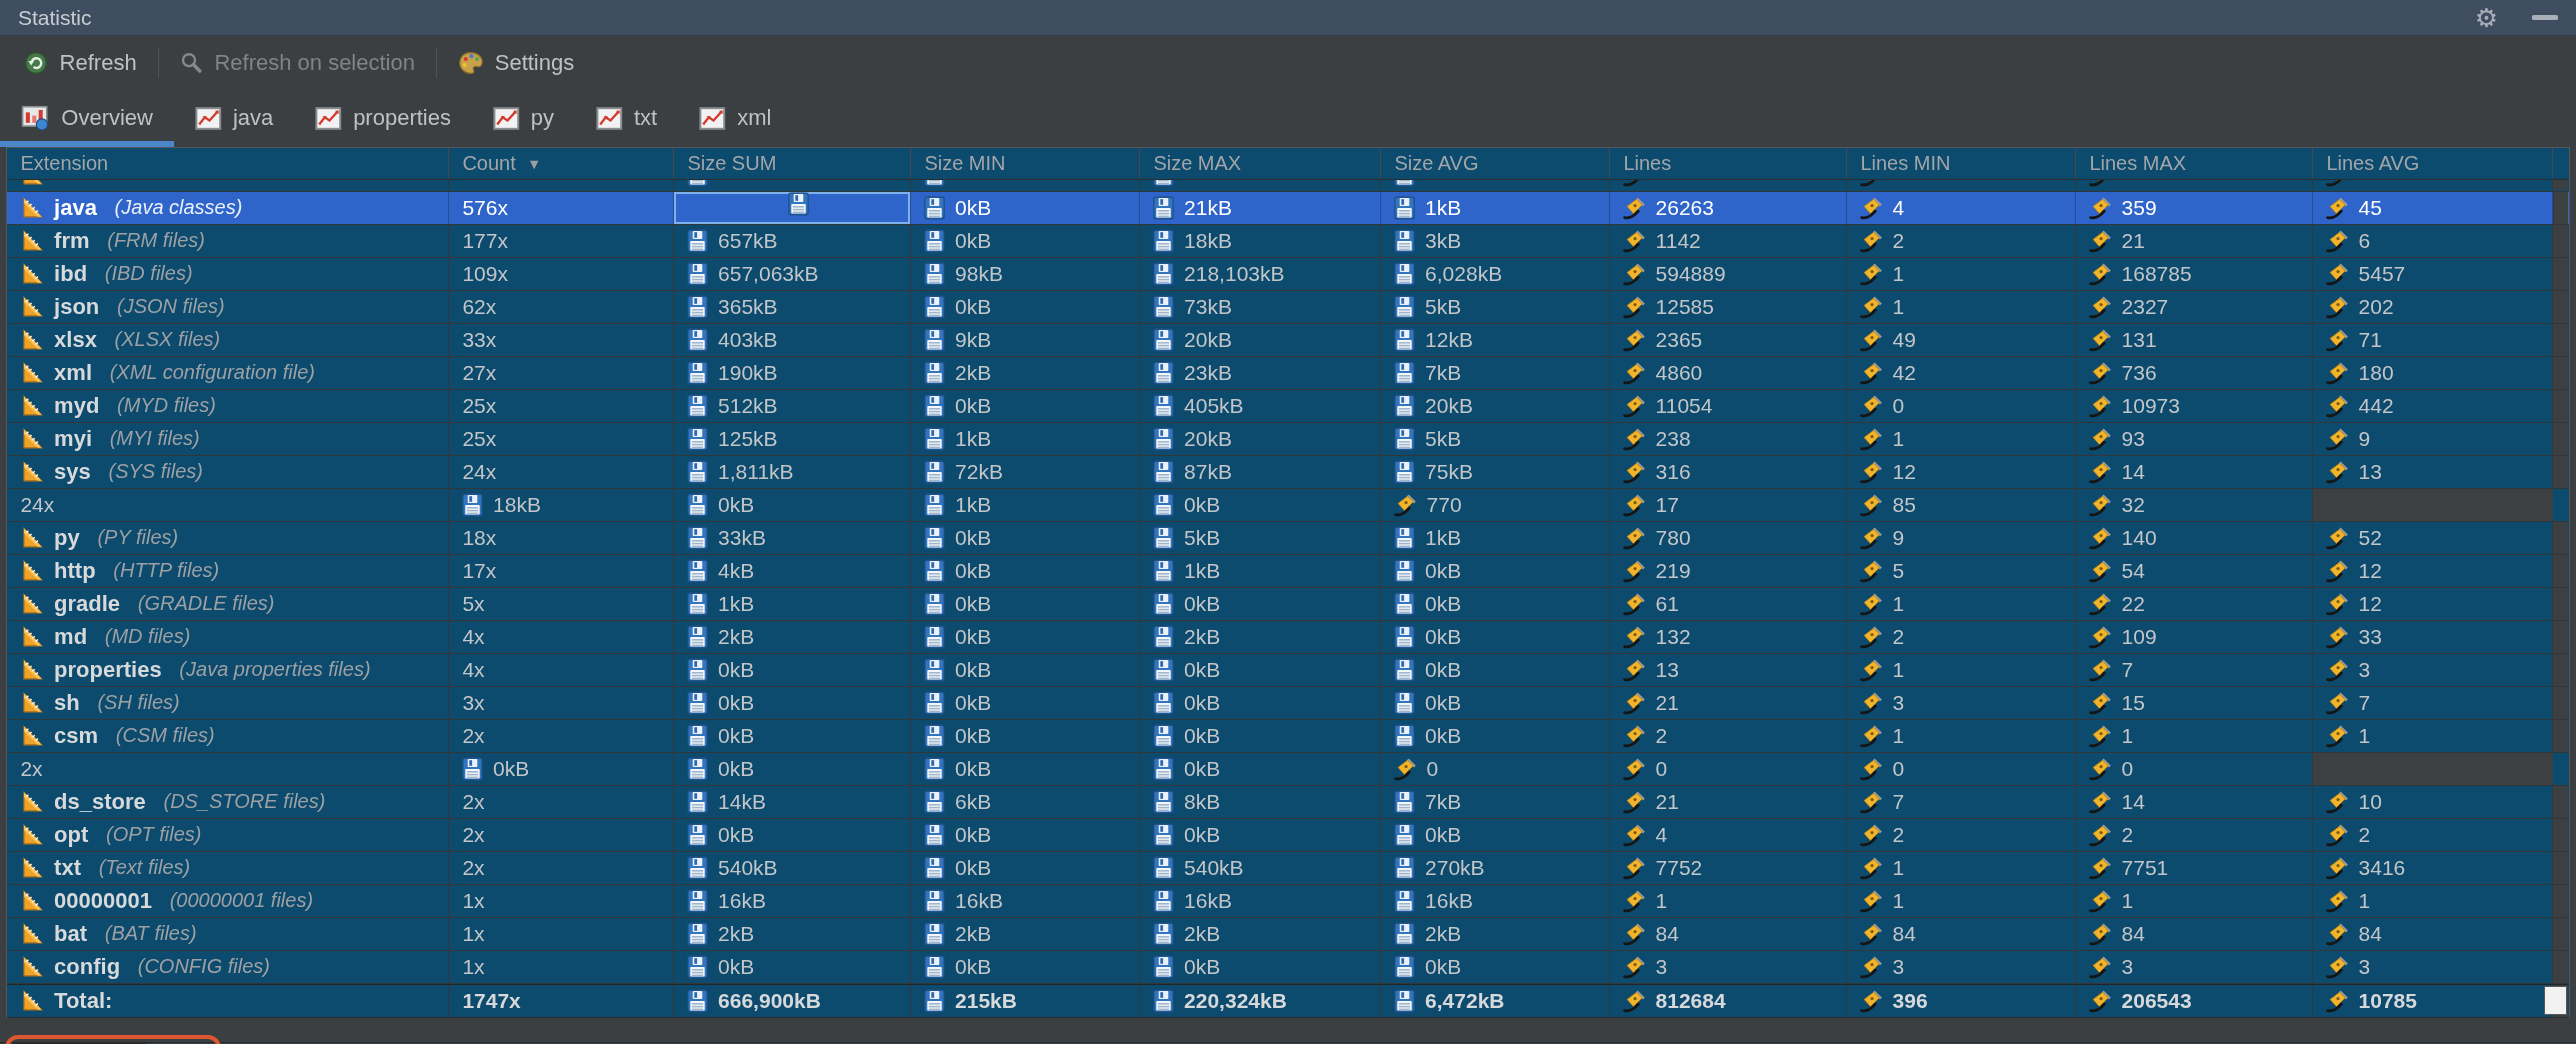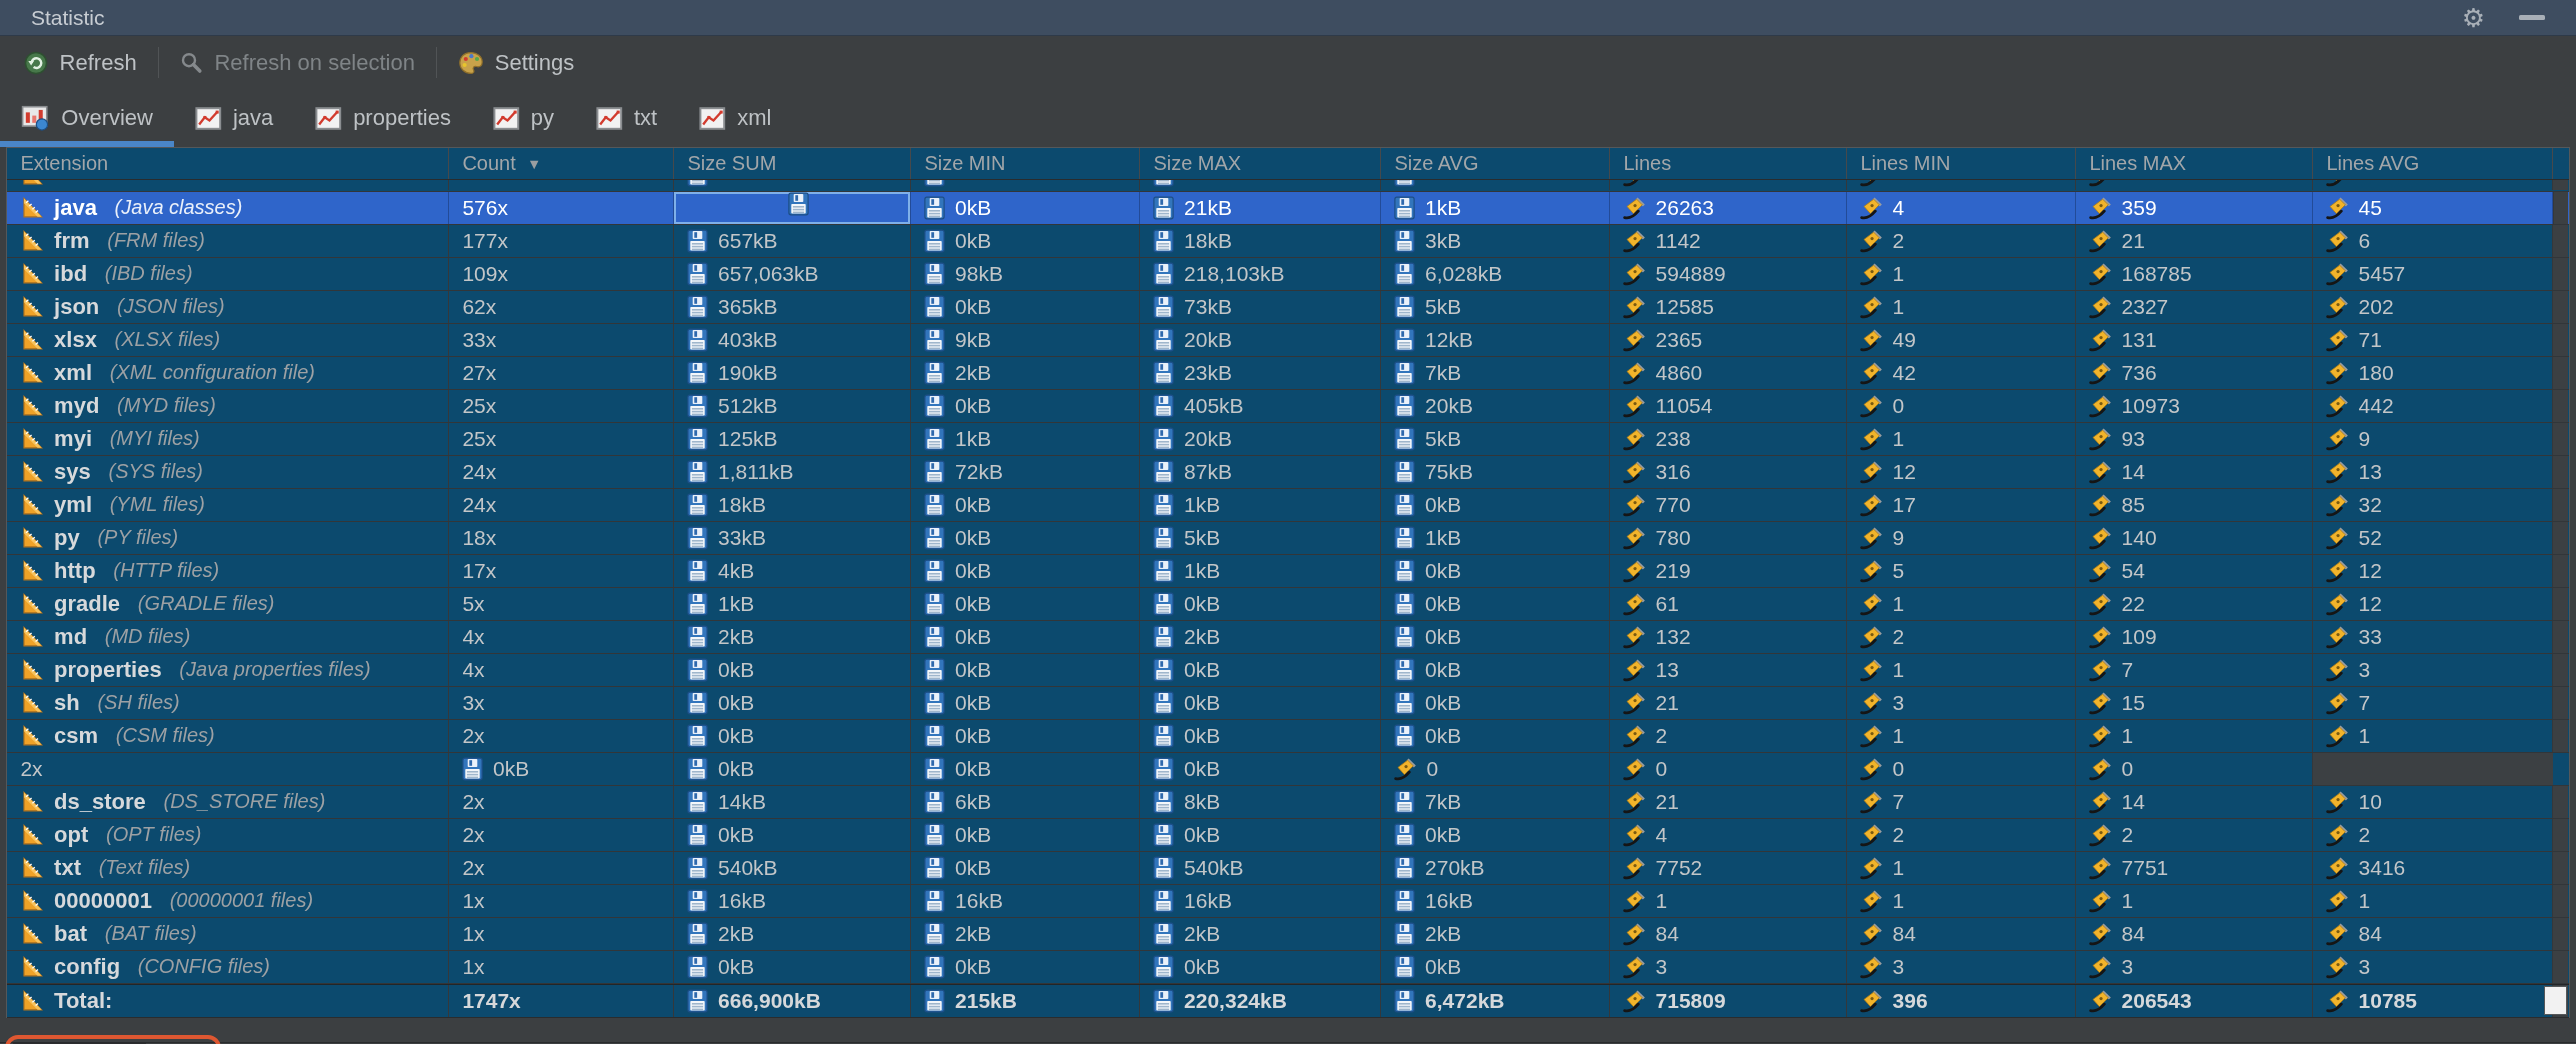--- a/index.html
+++ b/index.html
@@ -1,21 +1,21 @@
 <!DOCTYPE html>
 <html style="font-size:13px"><head>
 <meta charset="utf-8">
 <style>
   html,body{margin:0;padding:0;background:#3C3F41;width:2576px;height:1045px;overflow:hidden;
     font-family:"Liberation Sans","DejaVu Sans",sans-serif;-webkit-font-smoothing:antialiased;}
   .app{width:2576px;height:1045px;display:flex;flex-direction:column;}
 
   
   .titlebar{height:35px;background:#3E4D60;border-bottom:0.8px solid #2E3A49;display:flex;
-    align-items:center;padding:0 31px;color:#C8CDD3;font-size:21px;flex:0 0 auto;}
+    align-items:center;padding:0 18px;color:#C8CDD3;font-size:21px;flex:0 0 auto;}
   .titlebar .spacer{flex:1;}
   .tb-icon{color:#A8AFB7;font-size:26px;line-height:1;margin-left:31px;cursor:default;}
   .minimize-bar{width:26px;height:4.8px;background:#A8AFB7;border-radius:1.6px;margin-left:34px;}
 
   
   .toolbar{height:53px;display:flex;align-items:center;padding:0 11.3px;flex:0 0 auto;}
   .tool-btn{display:flex;align-items:center;gap:11px;font-size:22px;color:#BEC2C5;padding:4.8px 11.3px;border-radius:3.2px;}
   .tool-btn.disabled{color:#7F8487;}
   .tool-sep{width:0.8px;height:31px;background:#515456;margin:0 9.7px;}
 
@@ -1429,36 +1429,20 @@
                 <circle cx="15" cy="12" r="2" fill="#7A5A10"></circle>
                 <path d="M2 27 C8 28.5 14 25 19 19" stroke="#151515" stroke-width="3.5" fill="none" stroke-linecap="round"></path>
               </svg>
             </span>
             <span>13</span>
           </div>
           <div class="cell gutter"></div>
         </div>
         <div class="grid-row row">
           <div class="cell">
-            <span class="icon">
-              <svg width="24" height="24" viewBox="0 0 30 30">
-                <polygon points="5,3 5,26 27,26" fill="#EFA228" stroke="#B5741B" stroke-width="1.5"></polygon>
-                <polygon points="5,3 27,26 22,26 5,9" fill="#F8C35C"></polygon>
-                <g stroke="#FFFFFF" stroke-width="1.6">
-                  <line x1="7.5" y1="8.5" x2="10.5" y2="6"></line>
-                  <line x1="11.5" y1="12.5" x2="14.5" y2="10"></line>
-                  <line x1="15.5" y1="16.5" x2="18.5" y2="14"></line>
-                  <line x1="19.5" y1="20.5" x2="22.5" y2="18"></line>
-                </g>
-              </svg>
-            </span>
-            <span class="ext-name">yml</span>
-            <span class="ext-desc">(YML files)</span>
-          </div>
-          <div class="cell">
             <span>24x</span>
           </div>
           <div class="cell">
             <span class="icon">
               <svg width="21" height="24" viewBox="0 0 26 30">
                 <rect x="1" y="1.5" width="24" height="27" rx="2.5" fill="#3275BC" stroke="#1C4E86" stroke-width="1.5"></rect>
                 <rect x="7" y="2.5" width="12" height="10" rx="1" fill="#EAF1FA"></rect>
                 <rect x="9" y="4" width="3.5" height="7" fill="#2E68AC"></rect>
                 <rect x="4" y="15" width="18" height="12" rx="1" fill="#F4F7FA"></rect>
                 <rect x="6" y="17.5" width="14" height="2" fill="#9FB6CC"></rect>
@@ -3326,21 +3310,21 @@
         </div>
         <div class="cell">
           <span class="icon">
             <svg width="22.5" height="24" viewBox="0 0 28 30">
               <line x1="17" y1="3" x2="26" y2="12" stroke="#9A9DA0" stroke-width="3.5"></line>
               <path d="M5 13 L17 4 L24 11 L13 22 Z" fill="#F2B42B" stroke="#B07F14" stroke-width="1"></path>
               <circle cx="15" cy="12" r="2" fill="#7A5A10"></circle>
               <path d="M2 27 C8 28.5 14 25 19 19" stroke="#151515" stroke-width="3.5" fill="none" stroke-linecap="round"></path>
             </svg>
           </span>
-          <span>715809</span>
+          <span>812684</span>
         </div>
         <div class="cell">
           <span class="icon">
             <svg width="22.5" height="24" viewBox="0 0 28 30">
               <line x1="17" y1="3" x2="26" y2="12" stroke="#9A9DA0" stroke-width="3.5"></line>
               <path d="M5 13 L17 4 L24 11 L13 22 Z" fill="#F2B42B" stroke="#B07F14" stroke-width="1"></path>
               <circle cx="15" cy="12" r="2" fill="#7A5A10"></circle>
               <path d="M2 27 C8 28.5 14 25 19 19" stroke="#151515" stroke-width="3.5" fill="none" stroke-linecap="round"></path>
             </svg>
           </span>

